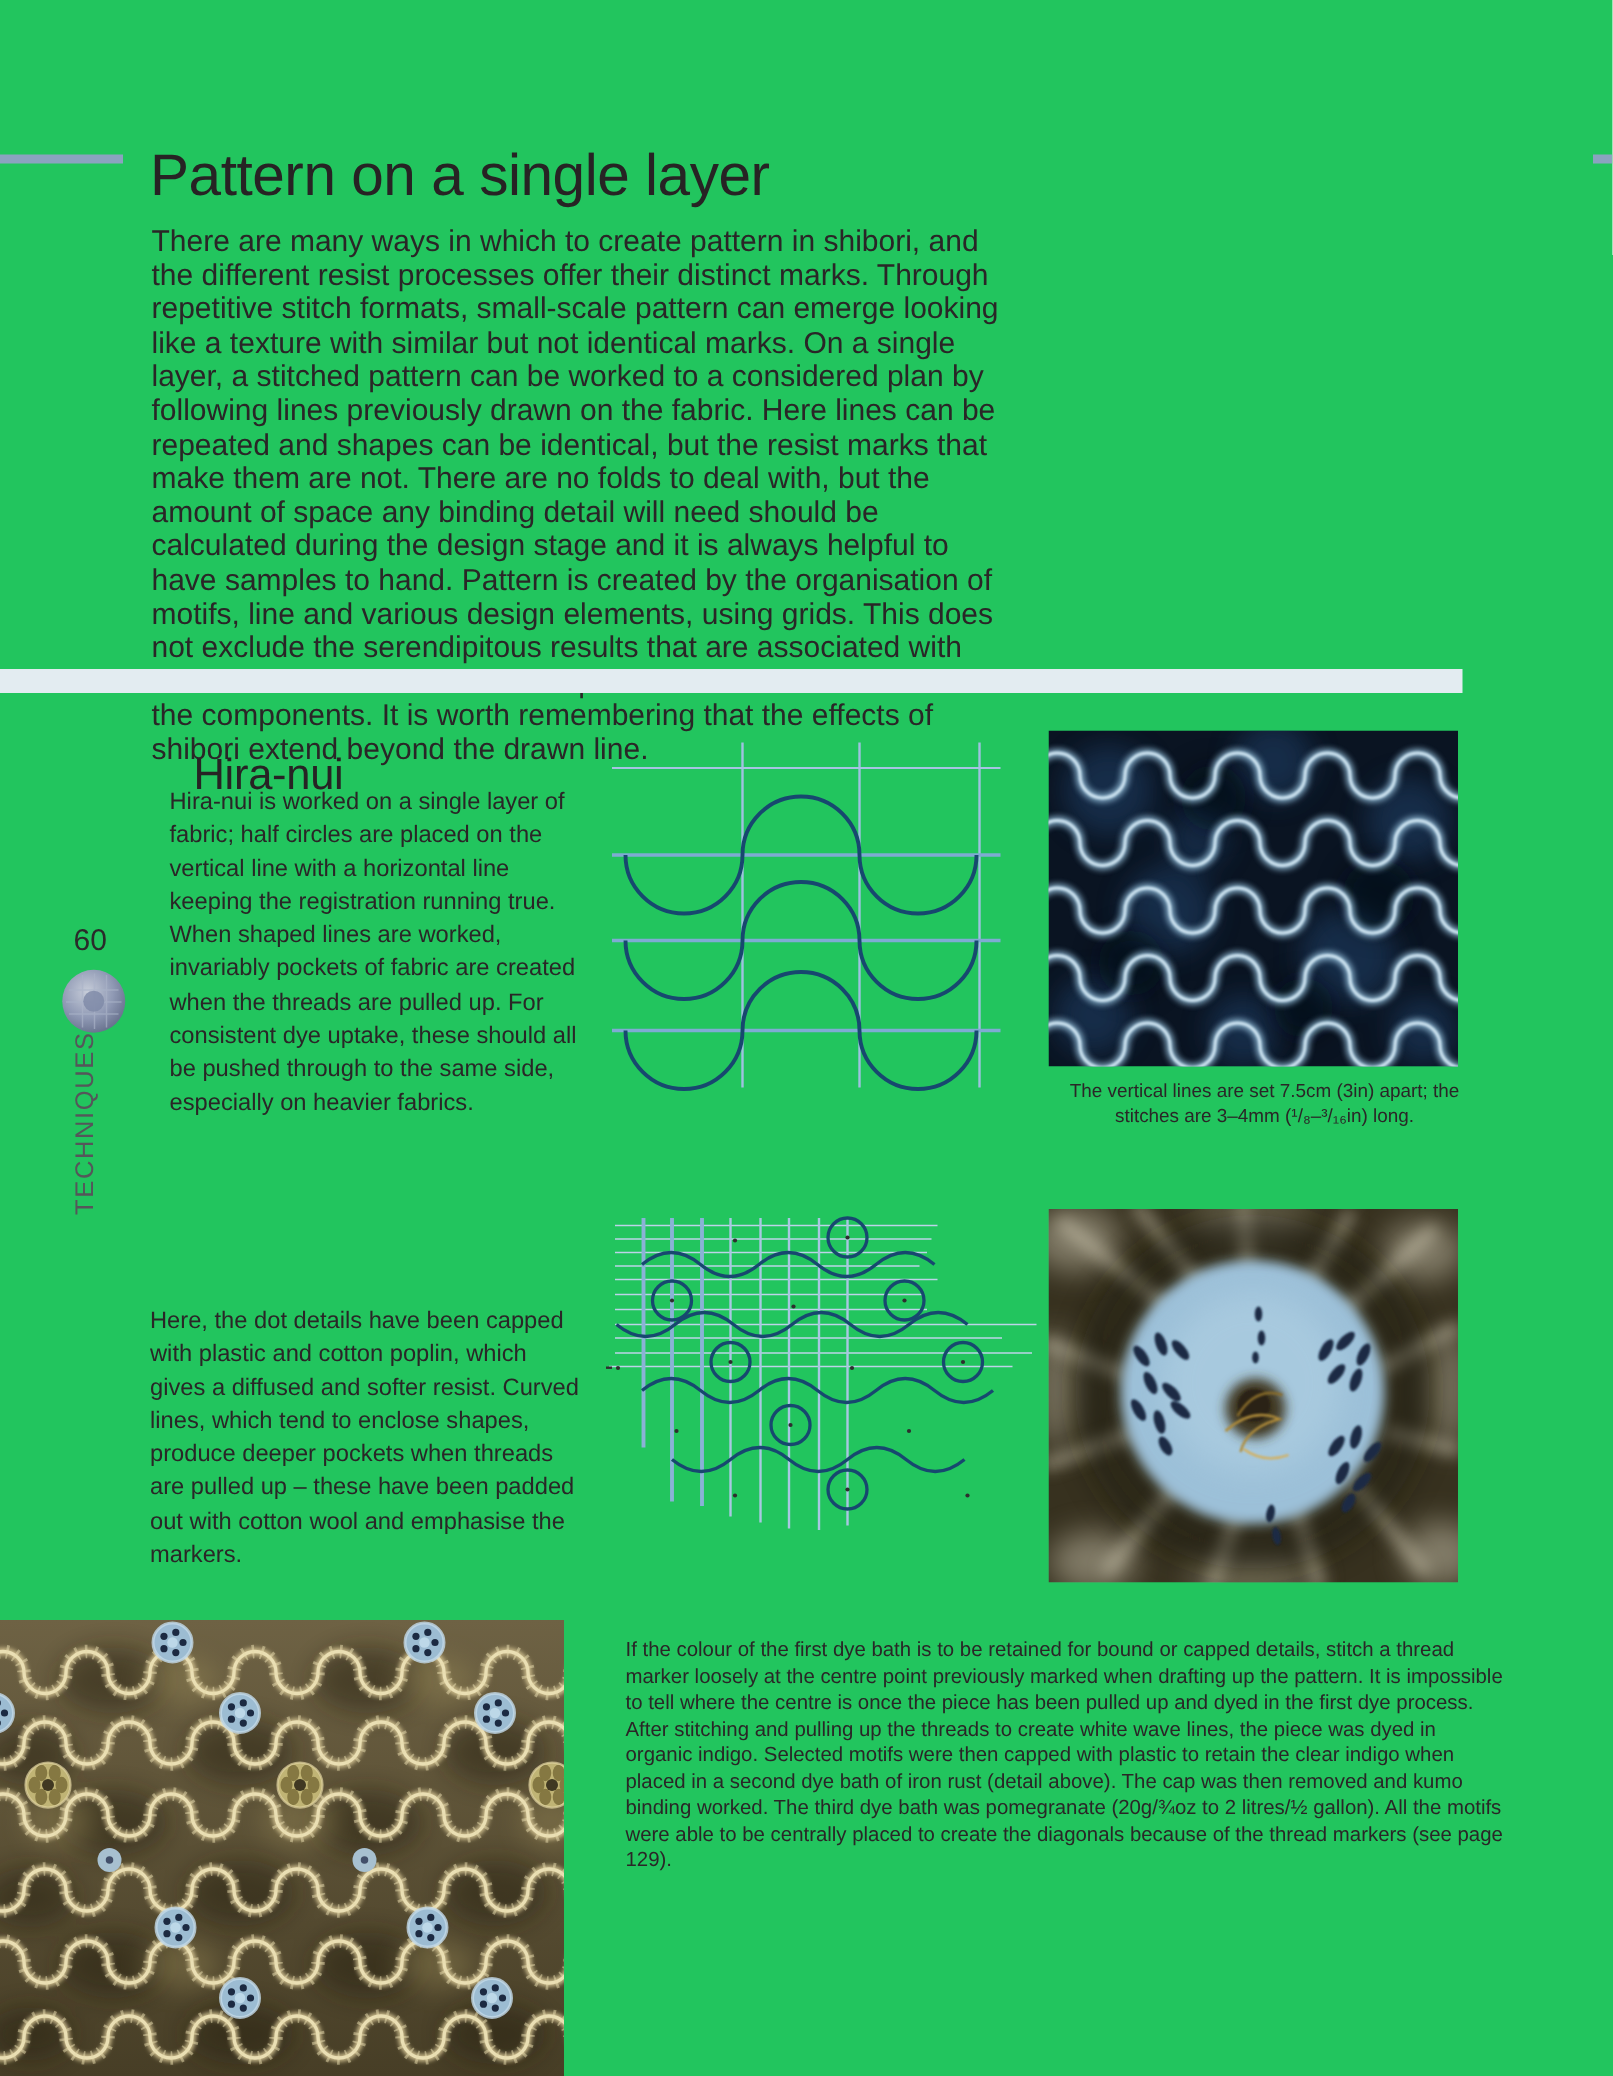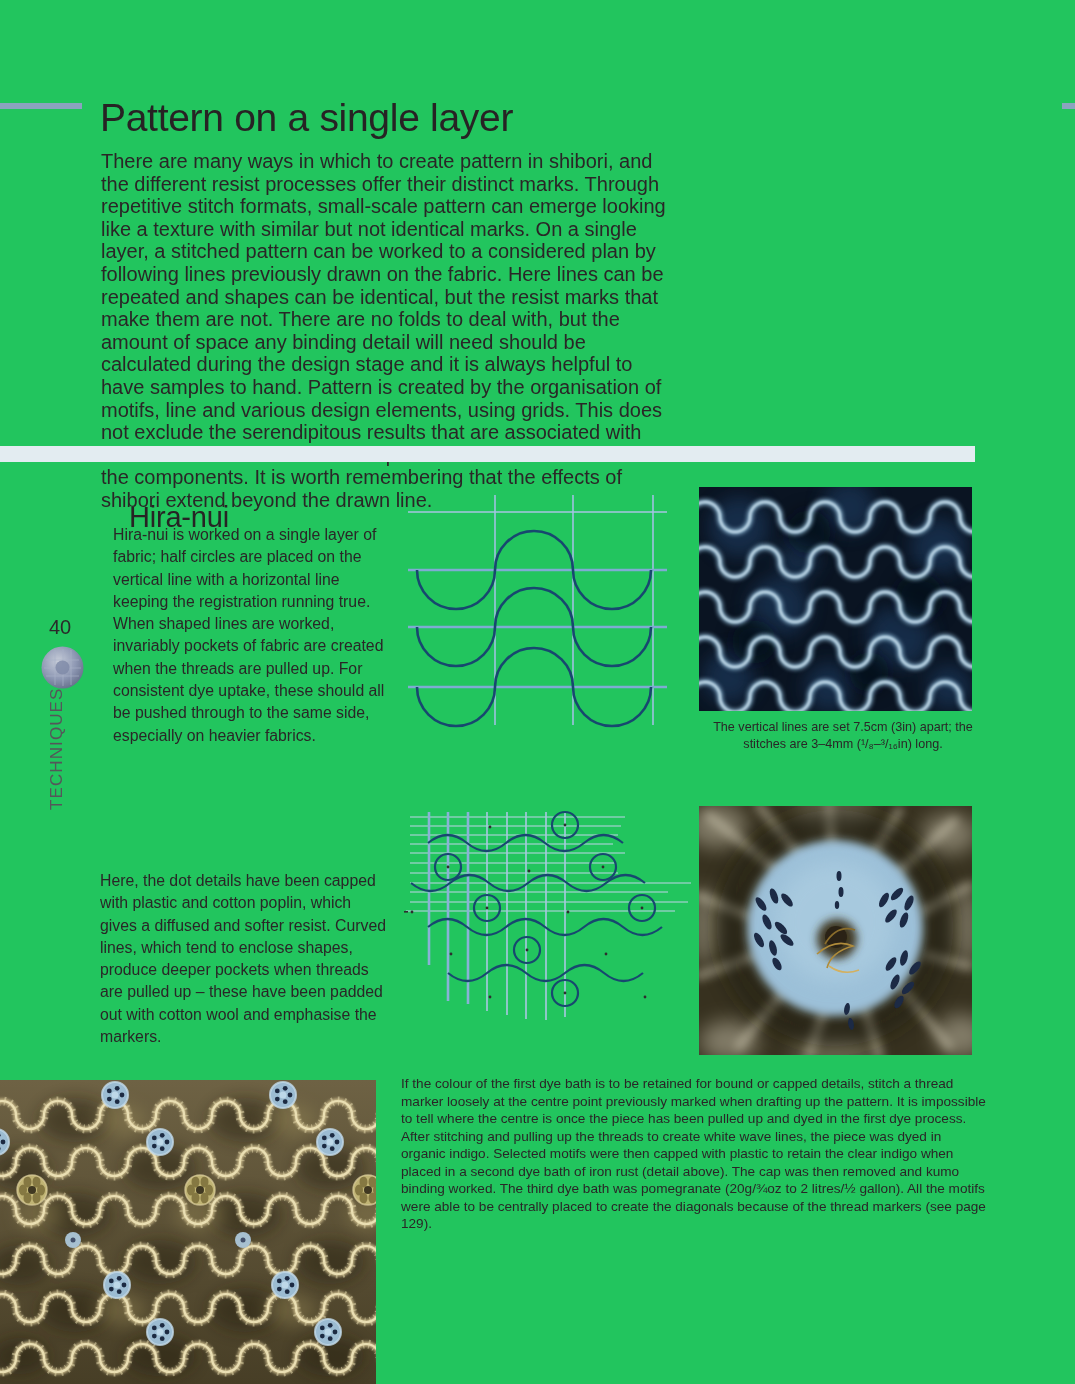--- a/index.html
+++ b/index.html
@@ -28,37 +28,37 @@
   .body2{left:100px;top:870px;width:288px;}
 
   .diagram1{position:absolute;left:405px;top:487px;width:285px;height:243px;}
   .diagram2{position:absolute;left:403px;top:805px;width:290px;height:260px;}
   .photo1{position:absolute;left:699px;top:487px;width:273px;height:224px;}
   .photo2{position:absolute;left:699px;top:806px;width:273px;height:249px;}
   .photo3{position:absolute;left:0px;top:1080px;width:376px;height:304px;}
 
   .caption{position:absolute;left:699px;top:719px;width:288px;margin:0;
            font-size:12.6px;line-height:17.4px;color:#2a2627;text-align:center;}
-  .note{position:absolute;left:401px;top:1075px;width:588px;margin:0;
+  .note{position:absolute;left:401px;top:1075px;width:588px;margin:16px;
         font-size:13.6px;line-height:17.5px;color:#2a2627;}
 </style>
 </head>
 <body>
 
 <div class="page">
 
   <div class="rule-left"></div>
   <div class="rule-right"></div>
 
   <h1 class="title">Pattern on a single layer</h1>
   <p class="intro">There are many ways in which to create pattern in shibori, and the different resist processes offer their distinct marks. Through repetitive stitch formats, small-scale pattern can emerge looking like a texture with similar but not identical marks. On a single layer, a stitched pattern can be worked to a considered plan by following lines previously drawn on the fabric. Here lines can be repeated and shapes can be identical, but the resist marks that make them are not. There are no folds to deal with, but the amount of space any binding detail will need should be calculated during the design stage and it is always helpful to have samples to hand. Pattern is created by the organisation of motifs, line and various design elements, using grids. This does not exclude the serendipitous results that are associated with shibori as it is the shibori technique itself that breathes life into the components. It is worth remembering that the effects of shibori extend beyond the drawn line.</p>
 
   <div class="band"></div>
 
-  <div class="pagenum">40</div>
+  <div class="pagenum">60</div>
   <div class="sphere">
     <svg viewBox="0 0 45 45" width="45" height="45">
       <defs>
         <radialGradient id="sphg" cx="40%" cy="35%" r="75%">
           <stop offset="0%" stop-color="#c7cdd9"></stop>
             <stop offset="55%" stop-color="#8f99b4"></stop>
             <stop offset="100%" stop-color="#5d6783"></stop>
         </radialGradient>
         <filter id="sphb">
             <feGaussianBlur stdDeviation="0.5"></feGaussianBlur>

